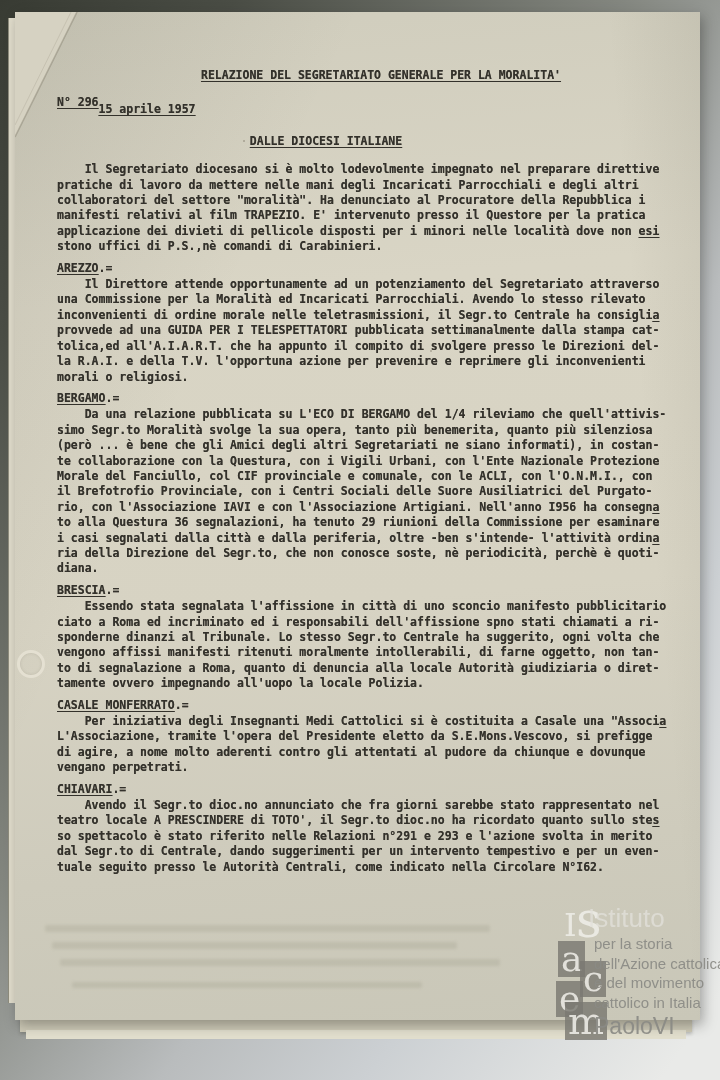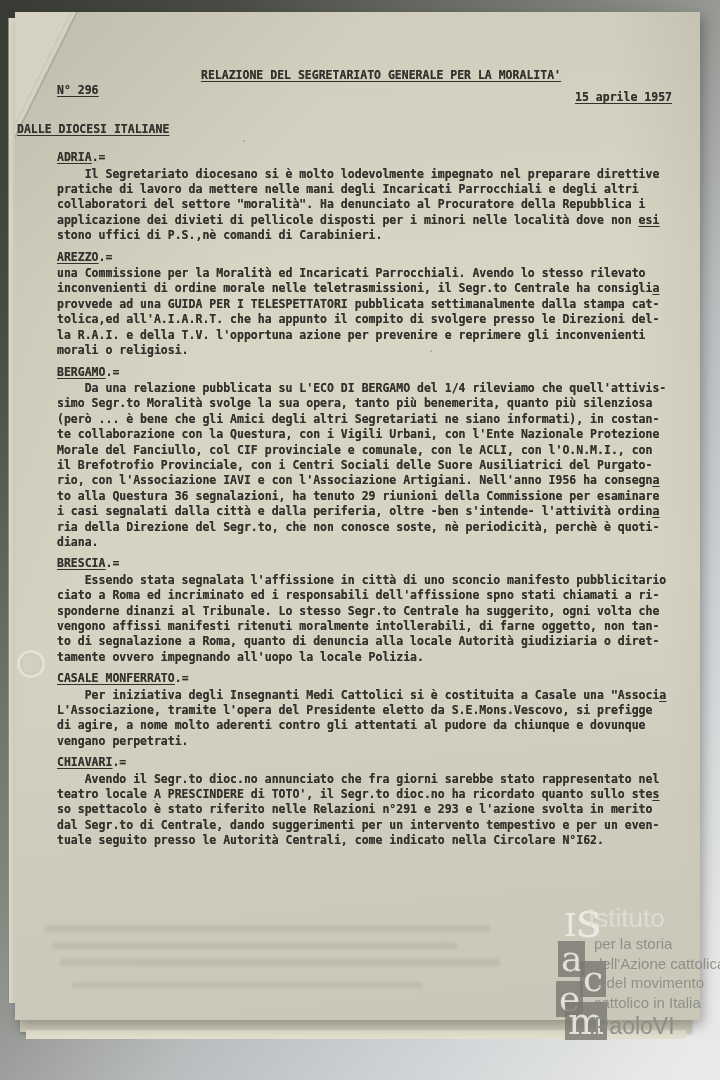--- a/index.html
+++ b/index.html
@@ -21,23 +21,23 @@
   .paper .shade{position:absolute;inset:0;background:linear-gradient(115deg,rgba(70,70,58,.12),rgba(70,70,58,0) 30%),linear-gradient(265deg,rgba(90,88,74,.10),rgba(90,88,74,0) 12%);pointer-events:none;}
   .fold-svg{position:absolute;left:0;top:0;}
   
   .doc{
     position:absolute;left:42px;top:56px;width:618px;
     color:#33312b;font:bold 11.5px/15.4px "DejaVu Sans Mono",monospace;
     text-shadow:0 0 .5px rgba(45,42,35,.65);
   }
   .u{text-decoration:underline;text-underline-offset:2px;text-decoration-thickness:1px;}
   .doc-title{text-align:center;transform:translateX(15px);white-space:pre;}
-  .doc-meta{display:flex;justify-content:space-between;}
+  .doc-meta{margin-top:12px;display:flex;justify-content:flex-start;}
   .doc-meta .date{margin-top:7px;margin-right:3px;text-decoration:underline;}
-  .doc-subtitle{transform:translateX(-40px);margin-top:16px;white-space:pre;}
+  .doc-subtitle{text-align:center;transform:translateX(-40px);margin-top:16px;white-space:pre;}
   #sections{margin-top:13px;}
   .section{margin-top:6px;}
   .sec-heading{margin-bottom:1px;white-space:pre;}
   .doc-line{white-space:pre;}
   
   .ghost{position:absolute;background:rgba(108,105,88,.13);filter:blur(1.4px);border-radius:2px;}
   .g1{left:45px;top:925px;width:445px;height:7px;}
   .g2{left:52px;top:942px;width:405px;height:7px;}
   .g3{left:60px;top:959px;width:440px;height:7px;}
   .g4{left:72px;top:982px;width:350px;height:6px;}
@@ -78,29 +78,30 @@
 
     <div class="doc">
       <div class="doc-title u">RELAZIONE DEL SEGRETARIATO GENERALE PER LA MORALITA'</div>
       <div class="doc-meta">
         <span class="u">N° 296</span>
         <span class="u date">15 aprile 1957</span>
       </div>
       <div class="doc-subtitle u">DALLE DIOCESI ITALIANE</div>
       <div id="sections">
           <div class="section">
-            <div class="sec-heading"><span class="u">ADRIA</span><span>.=</span></div>
             <div class="doc-line"><span>    Il Segretariato diocesano si è molto lodevolmente impegnato nel preparare direttive</span></div>
             <div class="doc-line"><span>pratiche di lavoro da mettere nelle mani degli Incaricati Parrocchiali e degli altri</span></div>
             <div class="doc-line"><span>collaboratori del settore "moralità". Ha denunciato al Procuratore della Repubblica i</span></div>
+            <div class="doc-line"><span>manifesti relativi al film TRAPEZIO. E' intervenuto presso il Questore per la pratica</span></div>
             <div class="doc-line"><span>applicazione dei divieti di pellicole disposti per i minori nelle località dove non </span><span class="u">esi</span></div>
             <div class="doc-line"><span>stono uffici di P.S.,nè comandi di Carabinieri.</span></div>
           </div>
           <div class="section">
             <div class="sec-heading"><span class="u">AREZZO</span><span>.=</span></div>
+            <div class="doc-line"><span>    Il Direttore attende opportunamente ad un potenziamento del Segretariato attraverso</span></div>
             <div class="doc-line"><span>una Commissione per la Moralità ed Incaricati Parrocchiali. Avendo lo stesso rilevato</span></div>
             <div class="doc-line"><span>inconvenienti di ordine morale nelle teletrasmissioni, il Segr.to Centrale ha consigli</span><span class="u">a</span></div>
             <div class="doc-line"><span>provvede ad una GUIDA PER I TELESPETTATORI pubblicata settimanalmente dalla stampa cat-</span></div>
             <div class="doc-line"><span>tolica,ed all'A.I.A.R.T. che ha appunto il compito di svolgere presso le Direzioni del-</span></div>
             <div class="doc-line"><span>la R.A.I. e della T.V. l'opportuna azione per prevenire e reprimere gli inconvenienti</span></div>
             <div class="doc-line"><span>morali o religiosi.</span></div>
           </div>
           <div class="section">
             <div class="sec-heading"><span class="u">BERGAMO</span><span>.=</span></div>
             <div class="doc-line"><span>    Da una relazione pubblicata su L'ECO DI BERGAMO del 1/4 rileviamo che quell'attivis-</span></div>

